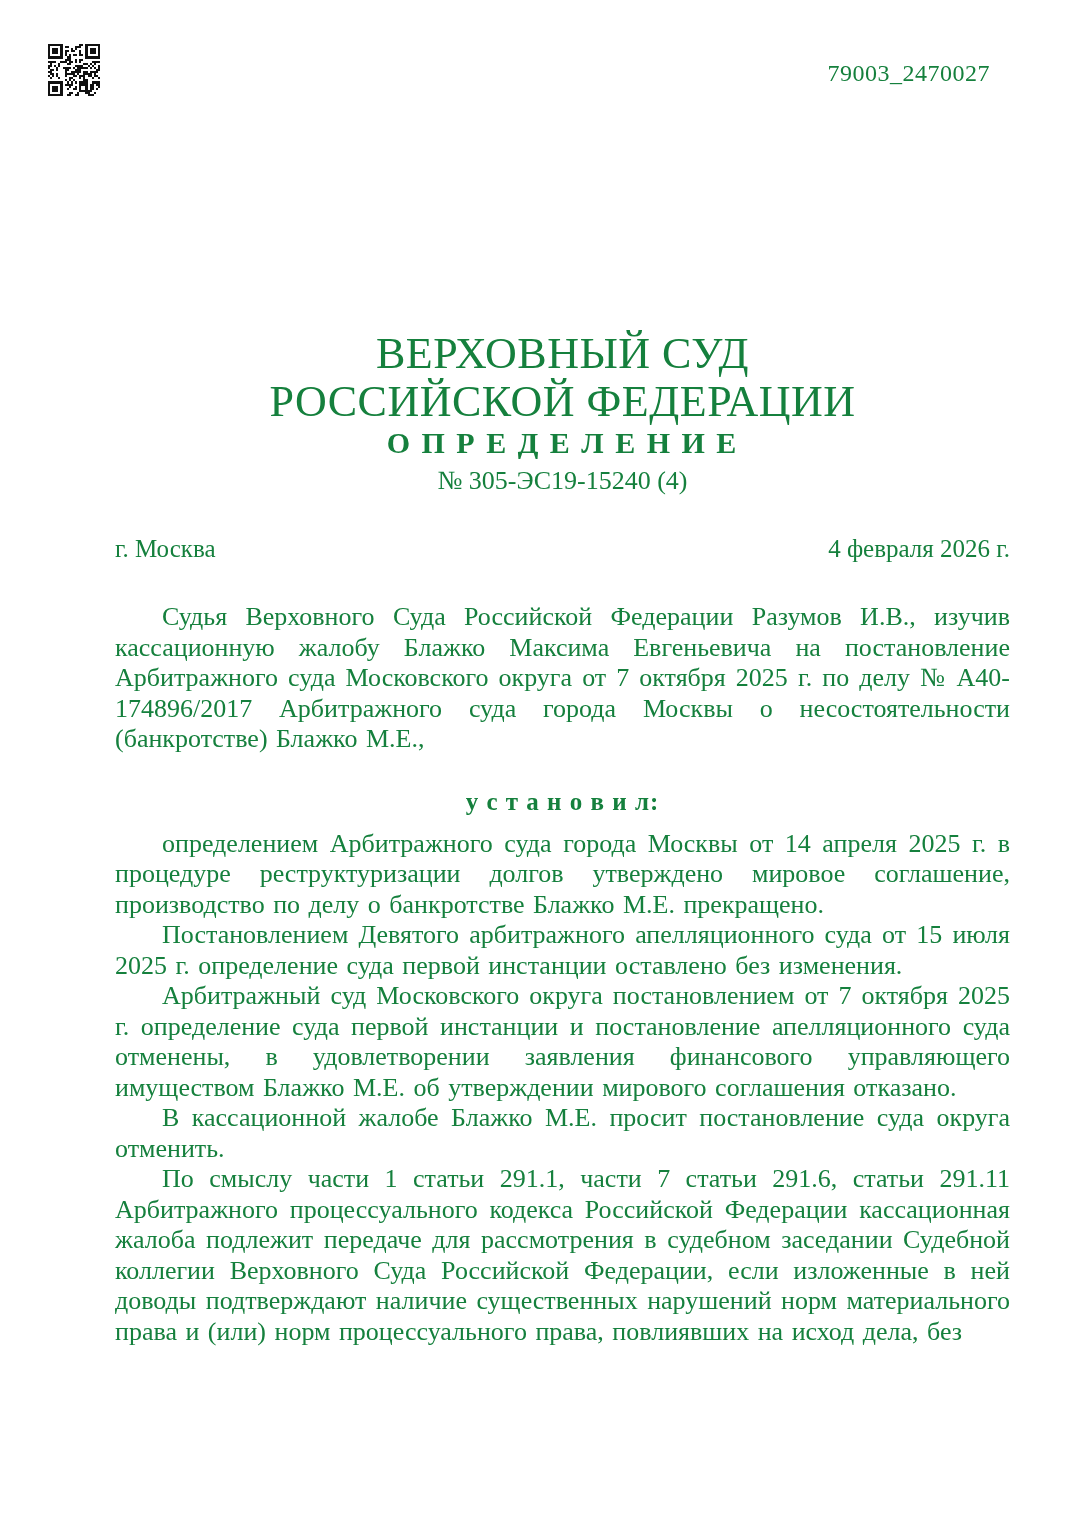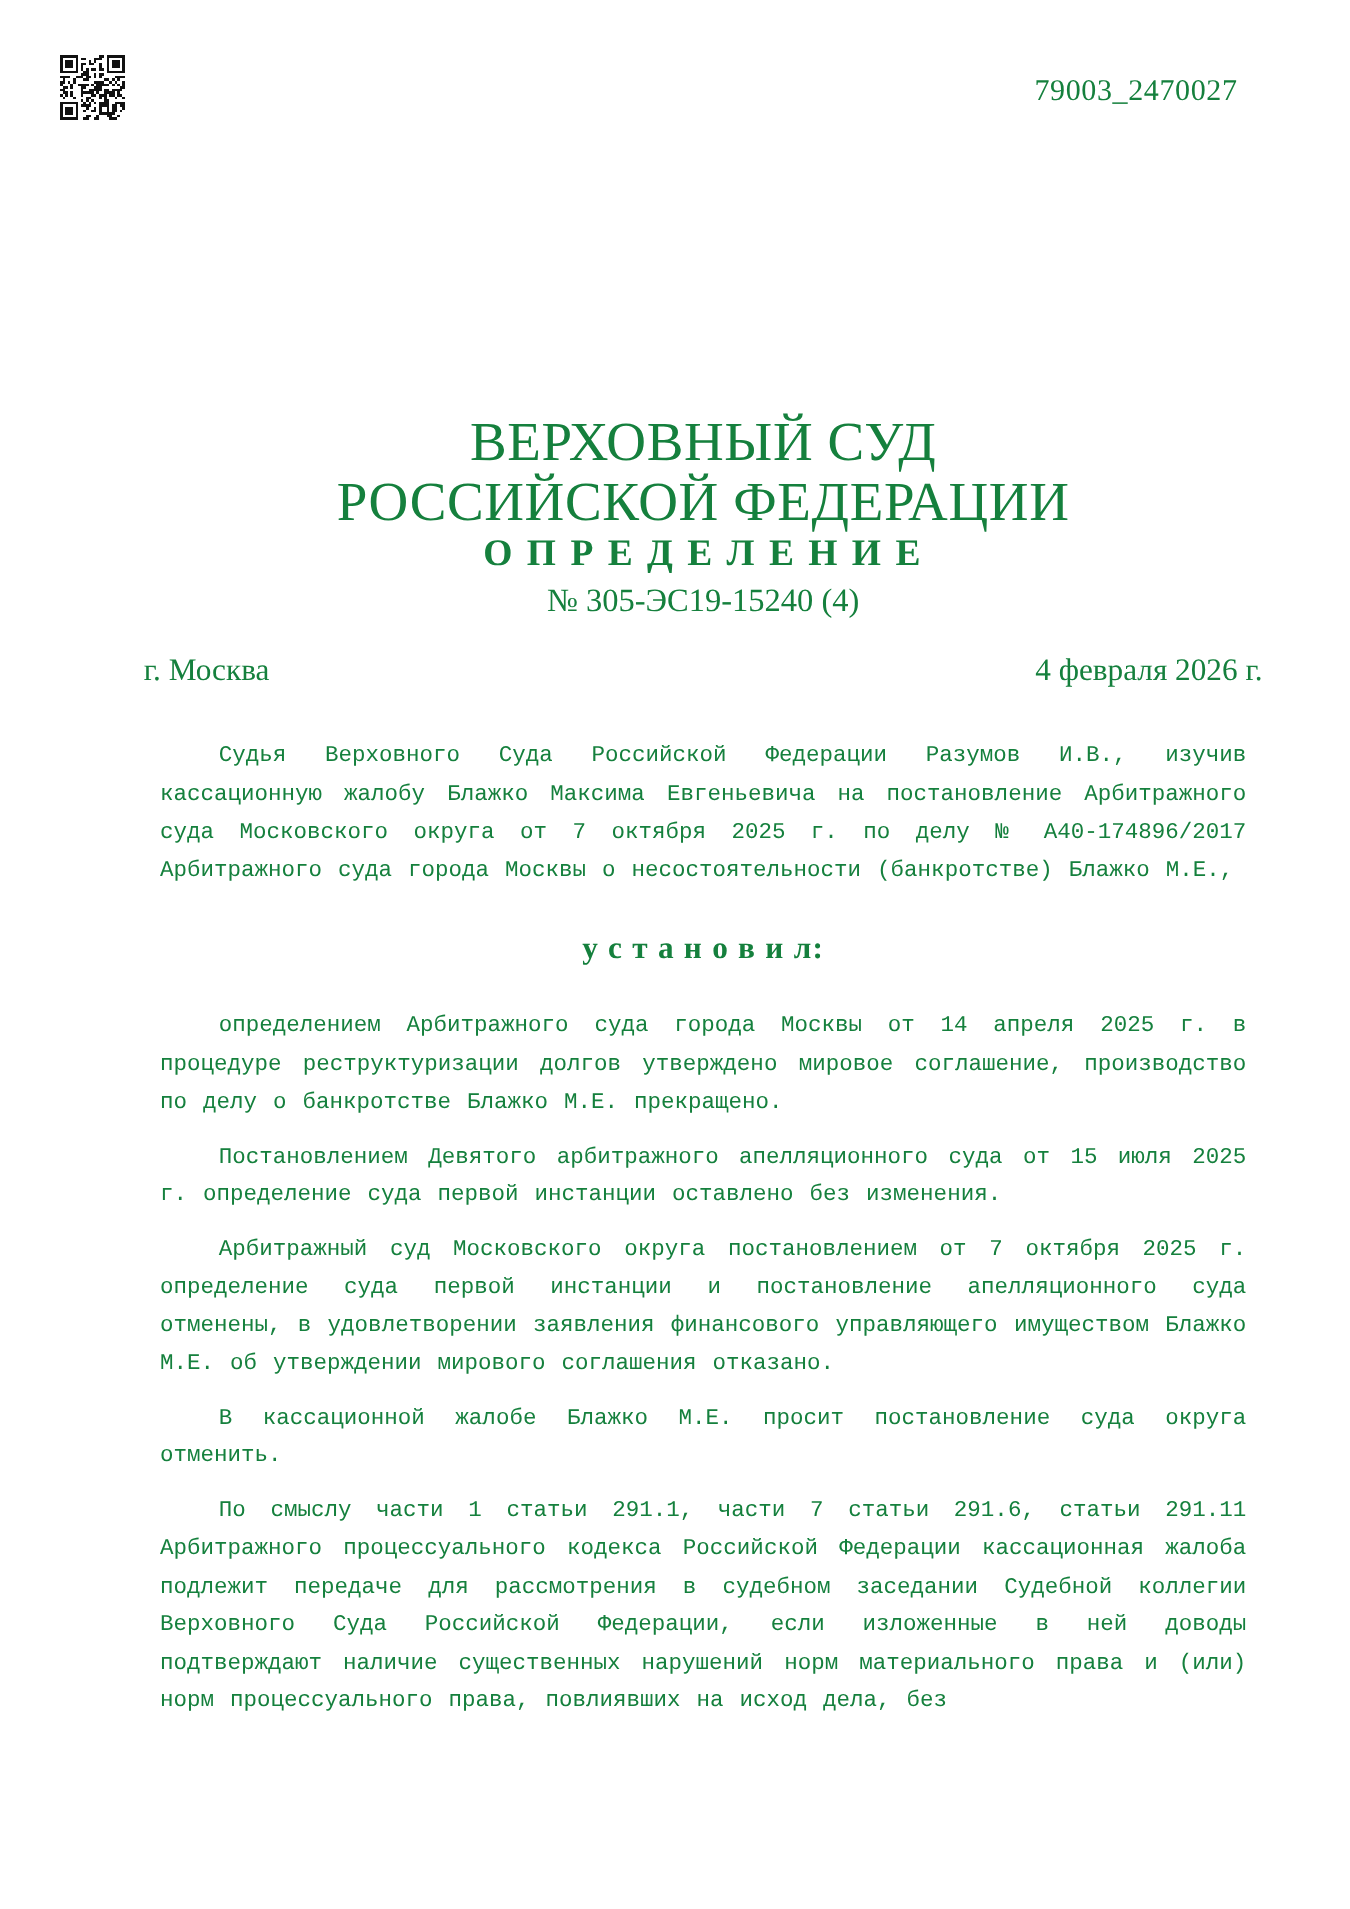--- a/index.html
+++ b/index.html
@@ -34,36 +34,35 @@
   .doc-type{
     margin-top:0;
     font-size:30px;font-weight:bold;line-height:34px;
     letter-spacing:2px;
   }
   .case-number{
     margin-top:6px;
     font-size:26px;line-height:30px;
   }
   .place-date{
-    margin-top:26px;
+    margin-top:38px;
     display:flex;justify-content:space-between;align-items:center;
     font-size:25px;line-height:30px;
   }
   .para{
-    margin:13px;
-    font-size:18px;line-height:30.5px;
+    margin:0;
+    font-size:26px;line-height:30.5px;
     text-align:justify;
     text-align-last:left;
     text-indent:47px;
     word-spacing:2px;
-    font-family:Liberation Mono, monospace;
   }
   .intro{margin-top:38px;}
   .ruling-heading{
-    margin-top:32px;margin-bottom:32px;
+    margin-top:32px;margin-bottom:12px;
     text-align:center;
     font-size:25px;font-weight:bold;line-height:30px;
     letter-spacing:1px;
   }
 </style>
 </head>
 <body>
 
 <div class="page">
 

